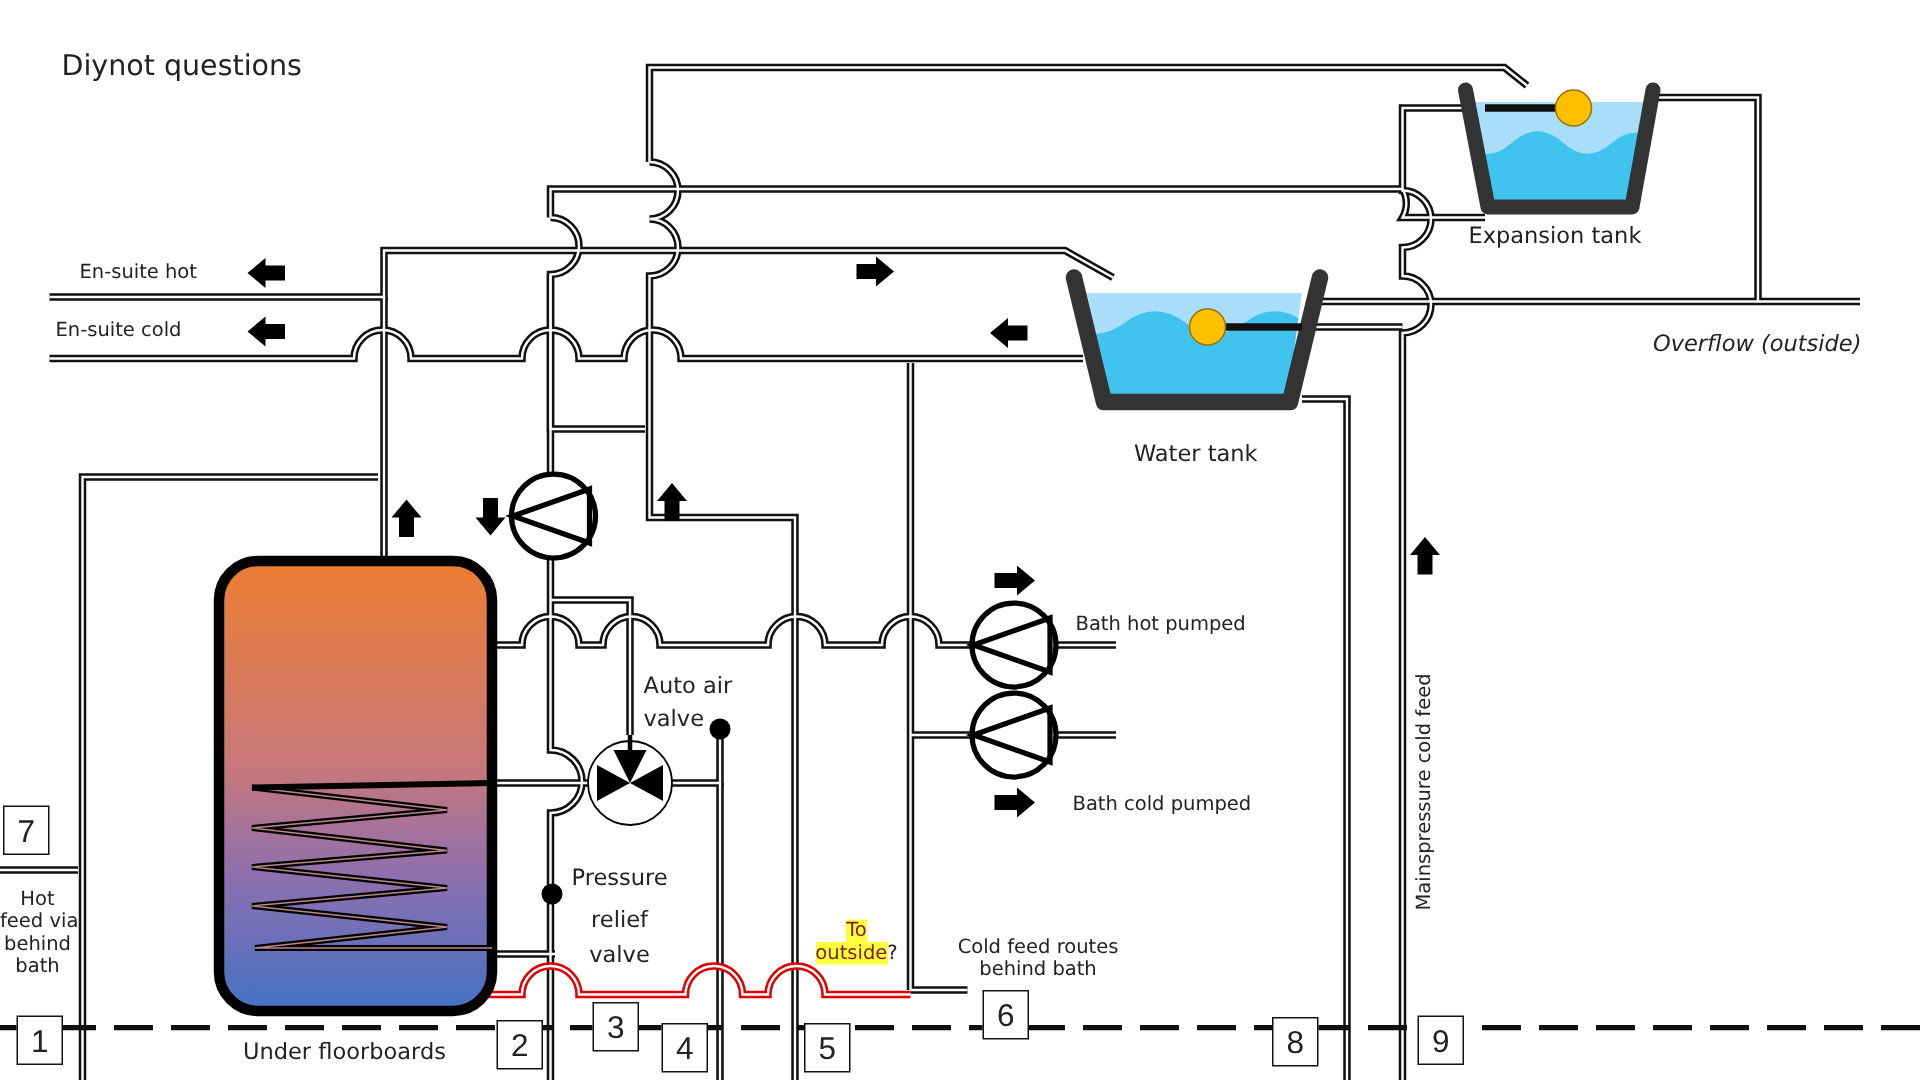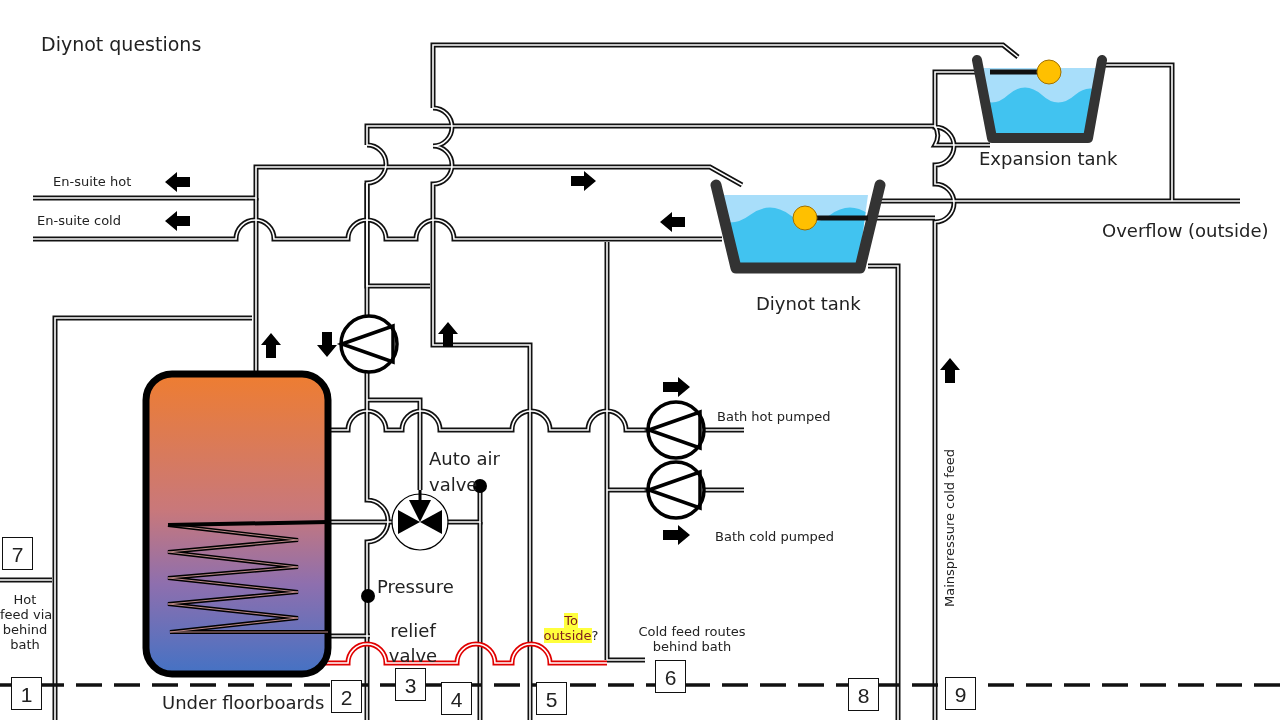--- a/index.html
+++ b/index.html
@@ -1,21 +1,21 @@
 <!DOCTYPE html>
 <html><head>
 <meta charset="utf-8">
 <style>
   html,body{margin:0;padding:0;background:#fff;}
   body{width:1280px;height:720px;overflow:hidden;position:relative;font-family:"Liberation Sans","DejaVu Sans",sans-serif;}
   svg{position:absolute;left:0;top:0;}
   .lbl{position:absolute;color:#222;font-family:"DejaVu Sans","Liberation Sans",sans-serif;white-space:nowrap;line-height:1.15;}
   .title{left:41px;top:34px;font-size:19px;text-align:center;}
   .s13{font-size:13px;}
-  .s15{font-size:18px;}
+  .s15{font-size:15px;}
   .center{text-align:center;}
   .numbox{position:absolute;width:31px;height:33px;border:1.3px solid #111;background:#fff;font-size:21px;text-align:center;line-height:33px;color:#222;box-sizing:border-box;}
   .hl{background:#ffff3c;color:#7f1d1d;}
 </style>
 </head>
 <body>
 
 <svg width="1280" height="720" viewBox="0 0 1280 720">
   <defs>
     <linearGradient id="cylGrad" x1="0" y1="0" x2="0" y2="1">
@@ -180,33 +180,33 @@
     <path d="M690,387 L678,377 V382 H663 V392 H678 V397 Z"></path>
     <path d="M690,535 L678,525 V530 H663 V540 H678 V545 Z"></path>
     <path d="M950,358 L960,370 H955 V383 H945 V370 H940 Z"></path>
   </g>
 </svg>
 
 <div class="lbl title">Diynot questions</div>
 <div class="lbl s13" style="left:37px;top:175px;margin-left:16px;">En-suite hot</div>
 <div class="lbl s13" style="left:37px;top:214px;">En-suite cold</div>
 <div class="lbl s15" style="left:979px;top:149px;">Expansion tank</div>
-<div class="lbl s15" style="left:756px;top:294px;">Diynot tank</div>
-<div class="lbl s15" style="left:1102px;top:221px;">Overflow (outside)</div>
+<div class="lbl s15" style="left:756px;top:294px;">Water tank</div>
+<div class="lbl s15" style="left:1102px;top:221px;font-style:italic;">Overflow (outside)</div>
 <div class="lbl s13" style="left:717px;top:410px;">Bath hot pumped</div>
 <div class="lbl s13" style="left:715px;top:530px;">Bath cold pumped</div>
 
 <div class="lbl s15" style="left:429px;top:449px;">
   <div>Auto air</div>
   <div style="margin-top:5px">valve</div>
 </div>
 
 <div class="lbl s15 center" style="left:377px;top:577px;width:72px;">
   <div>Pressure</div>
-  <div style="margin-top:23px">relief</div>
+  <div style="margin-top:11px">relief</div>
   <div style="margin-top:5px">valve</div>
 </div>
 
 <div class="lbl s13 center" style="left:540px;top:614px;width:62px;">
   <div><span class="hl">To</span></div>
   <div><span class="hl">outside</span><span>?</span></div>
 </div>
 
 <div class="lbl s13 center" style="left:617px;top:625px;width:110px;margin-left:20px;">
   <div>Cold feed routes</div>

